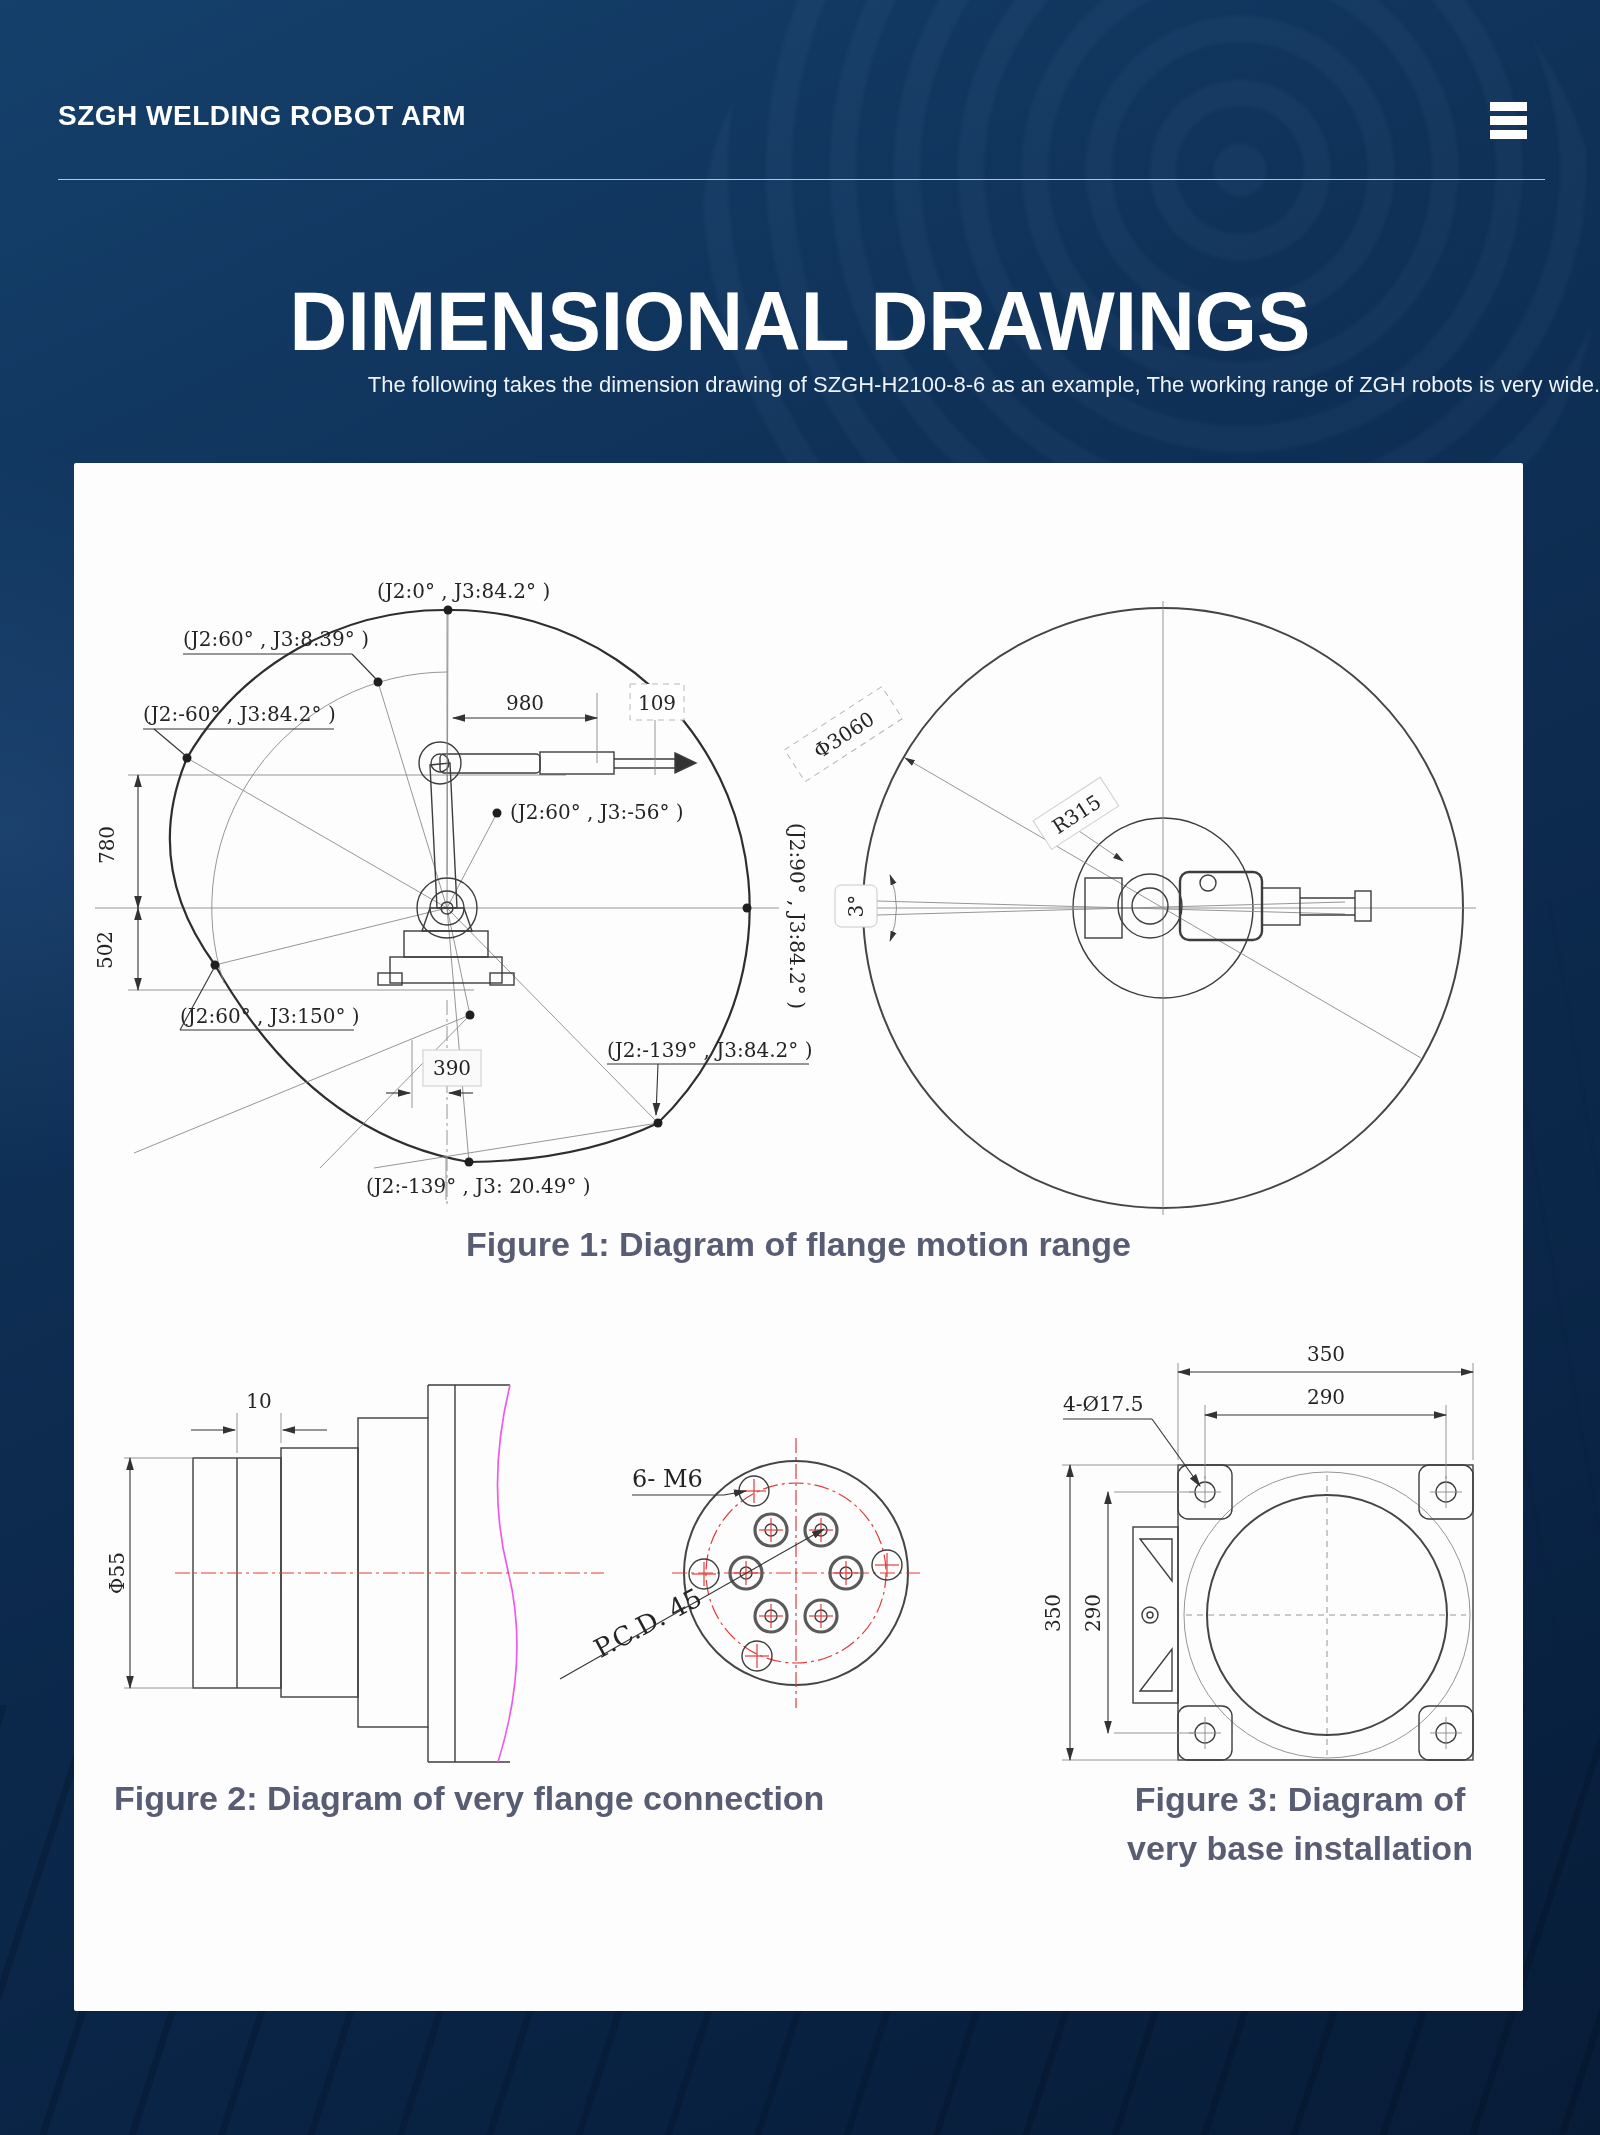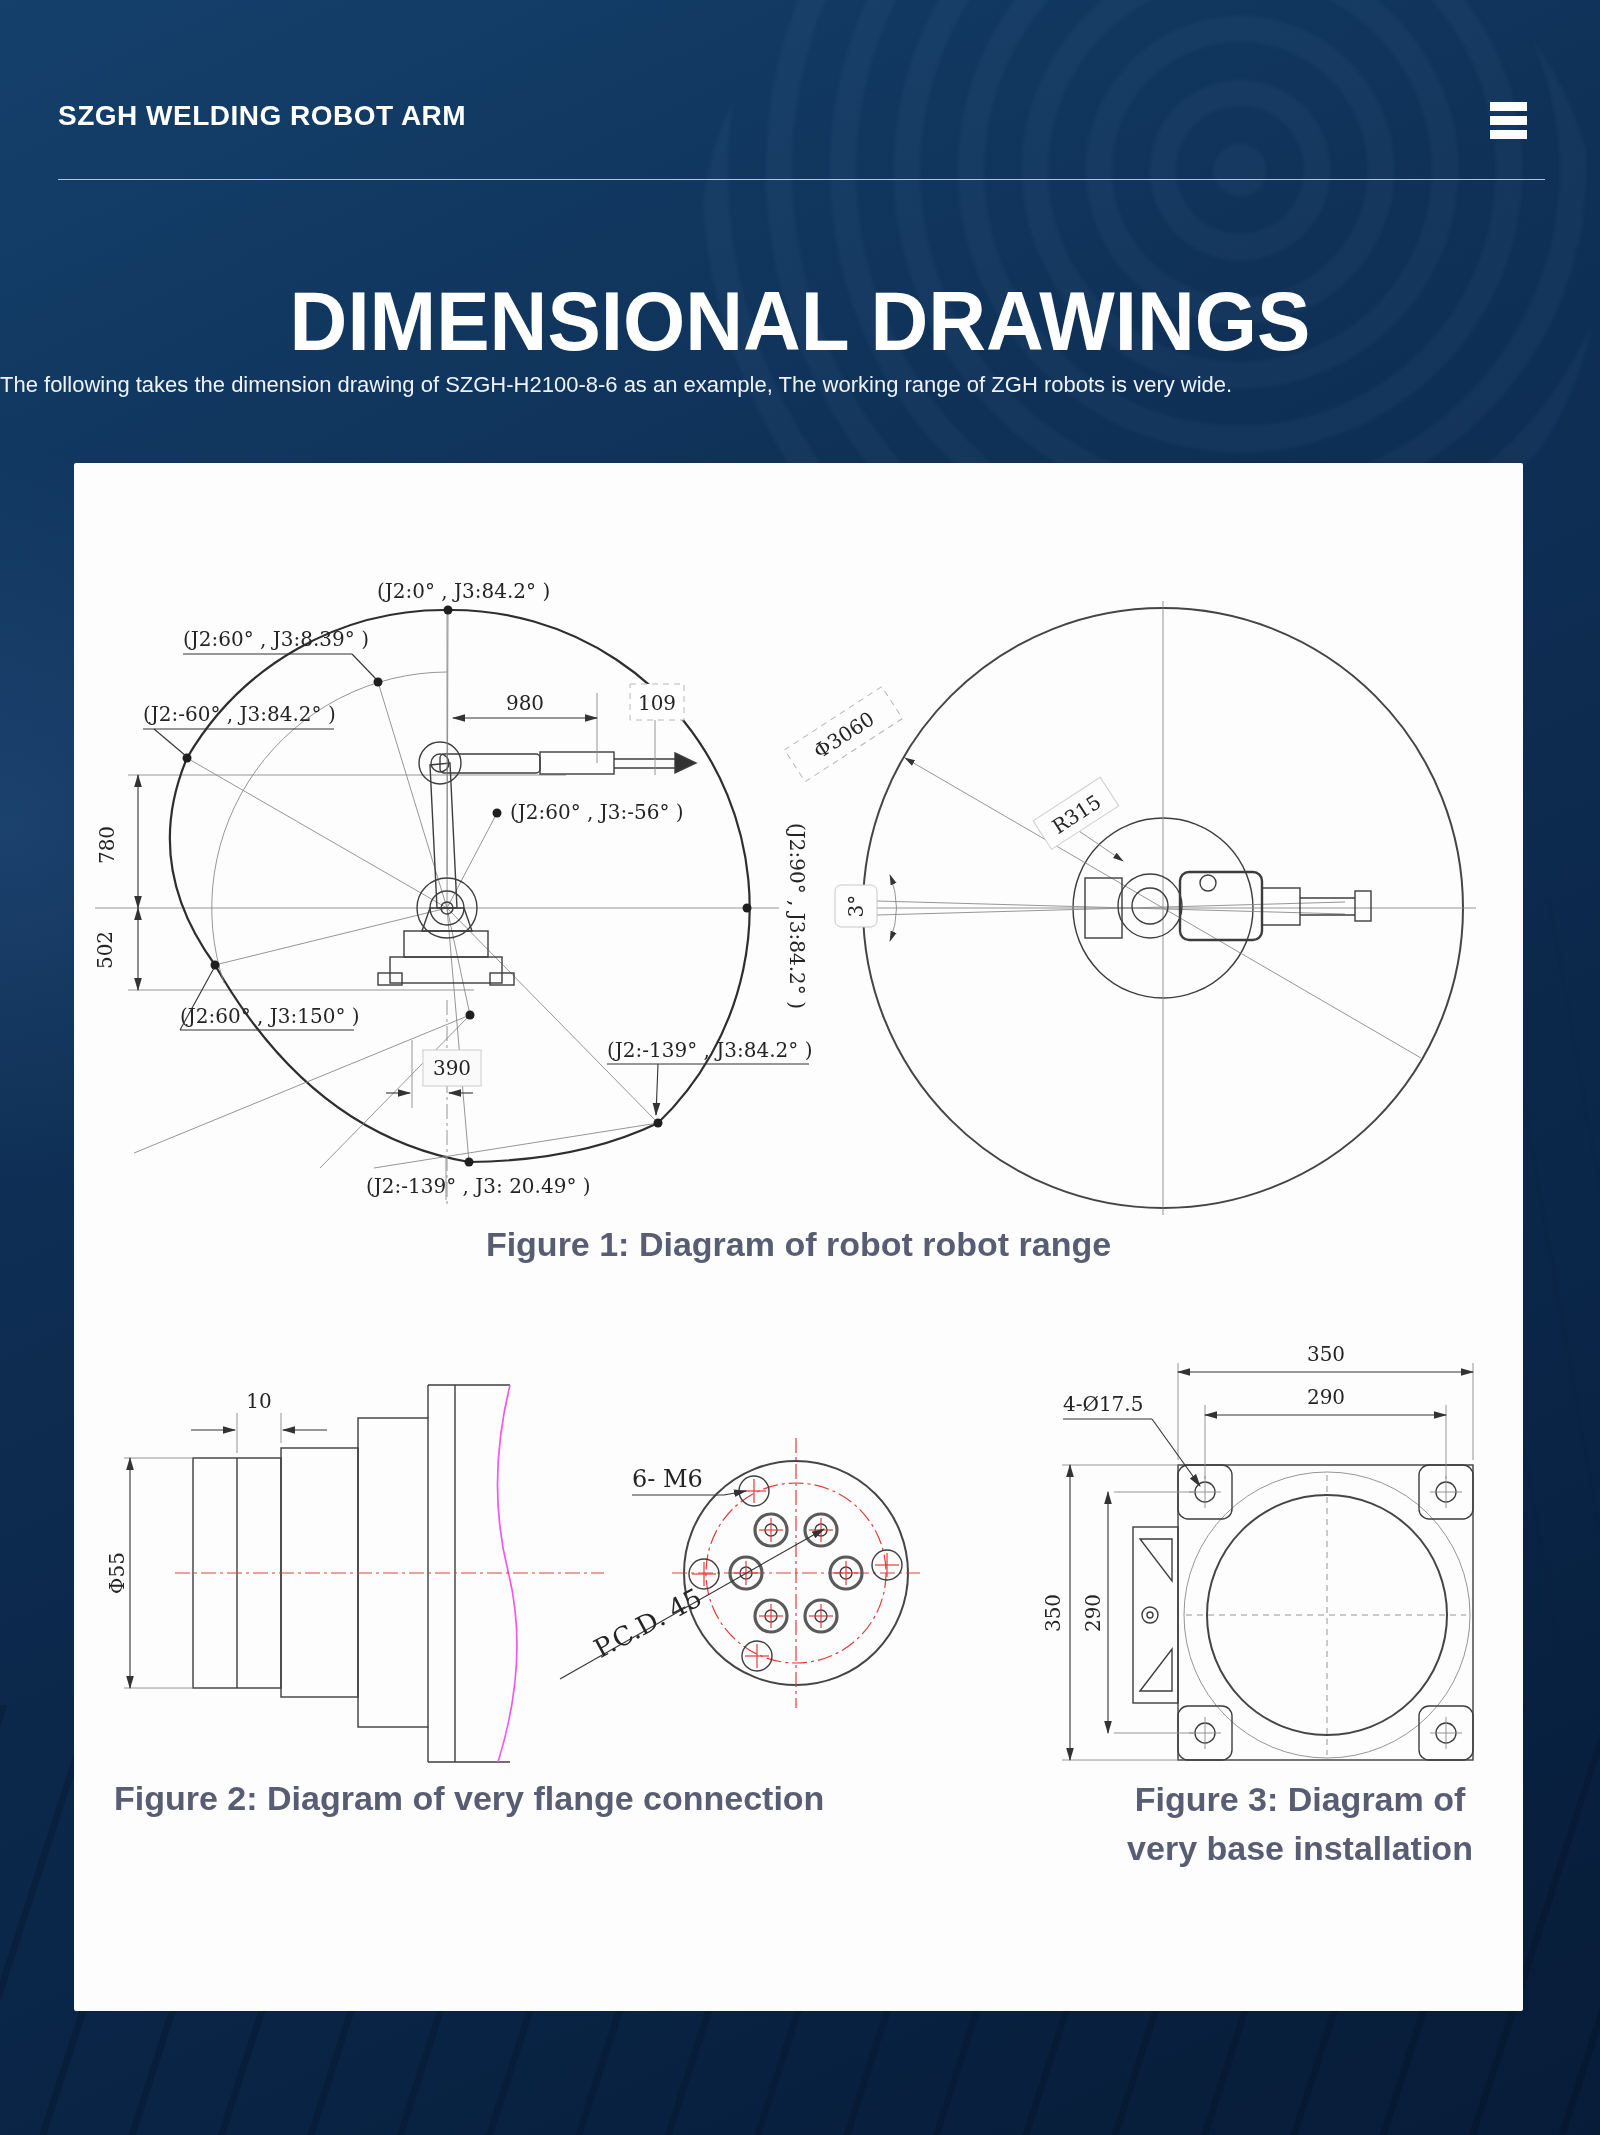--- a/index.html
+++ b/index.html
@@ -19,21 +19,21 @@
     background:repeating-linear-gradient(80deg, rgba(10,30,60,0.5) 0 5px, rgba(0,0,0,0) 5px 60px);}
 
   .brand{position:absolute;left:58px;top:100px;color:#ffffff;font-size:28px;font-weight:bold;letter-spacing:.5px;}
   .hamburger{position:absolute;right:73px;top:102px;width:37px;cursor:pointer;}
   .hamburger .bar{width:37px;height:9px;background:#ffffff;margin-bottom:5px;}
   .divider{position:absolute;left:58px;right:55px;top:179px;height:1px;background:rgba(205,222,238,.85);}
 
   .page-title{position:absolute;left:0;top:282px;width:1600px;text-align:center;color:#ffffff;
     font-size:80px;font-weight:bold;letter-spacing:0px;line-height:1;}
   .page-title span{display:inline-block;transform:scaleY(1.04);}
-  .page-subtitle{position:absolute;left:0;top:372px;width:1600px;text-align:left;color:#eef3fa;font-size:22px;}
+  .page-subtitle{position:absolute;left:0;top:372px;width:1600px;text-align:right;color:#eef3fa;font-size:22px;}
 
   .panel{position:absolute;left:74px;top:463px;width:1449px;height:1548px;background:#fdfdfd;border-radius:2px;}
   .panel svg{position:absolute;left:0;top:0;}
 
   .caption{position:absolute;color:#585d73;font-size:34px;font-weight:600;font-family:"Liberation Sans",sans-serif;}
   .cap1{left:0;top:762px;width:1449px;text-align:center;}
   .cap2{left:40px;top:1316px;width:720px;}
   .cap3{left:1006px;top:1312px;width:440px;line-height:1.45;text-align:center;}
 
   
@@ -360,20 +360,20 @@
     <line x1="996" y1="1002" x2="996" y2="1297" class="dim" marker-start="url(#ma)" marker-end="url(#ma)"></line>
     <text class="cad cadm" transform="rotate(-90 978 1150)" x="978" y="1158">350</text>
 
     <line x1="1040" y1="1029" x2="1121" y2="1029" class="lnt"></line>
     <line x1="1040" y1="1270" x2="1121" y2="1270" class="lnt"></line>
     <line x1="1034" y1="1029" x2="1034" y2="1270" class="dim" marker-start="url(#ma)" marker-end="url(#ma)"></line>
     <text class="cad cadm" transform="rotate(-90 1018 1150)" x="1018" y="1158">290</text>
   </g>
 </svg>
 
-<div class="caption cap1">Figure 1: Diagram of robot robot range</div>
+<div class="caption cap1">Figure 1: Diagram of flange motion range</div>
 <div class="caption cap2">Figure 2: Diagram of very flange connection</div>
 <div class="caption cap3">
   <div>Figure 3: Diagram of</div>
   <div>very base installation</div>
 </div>
 
 </div>
 
 </body></html>

